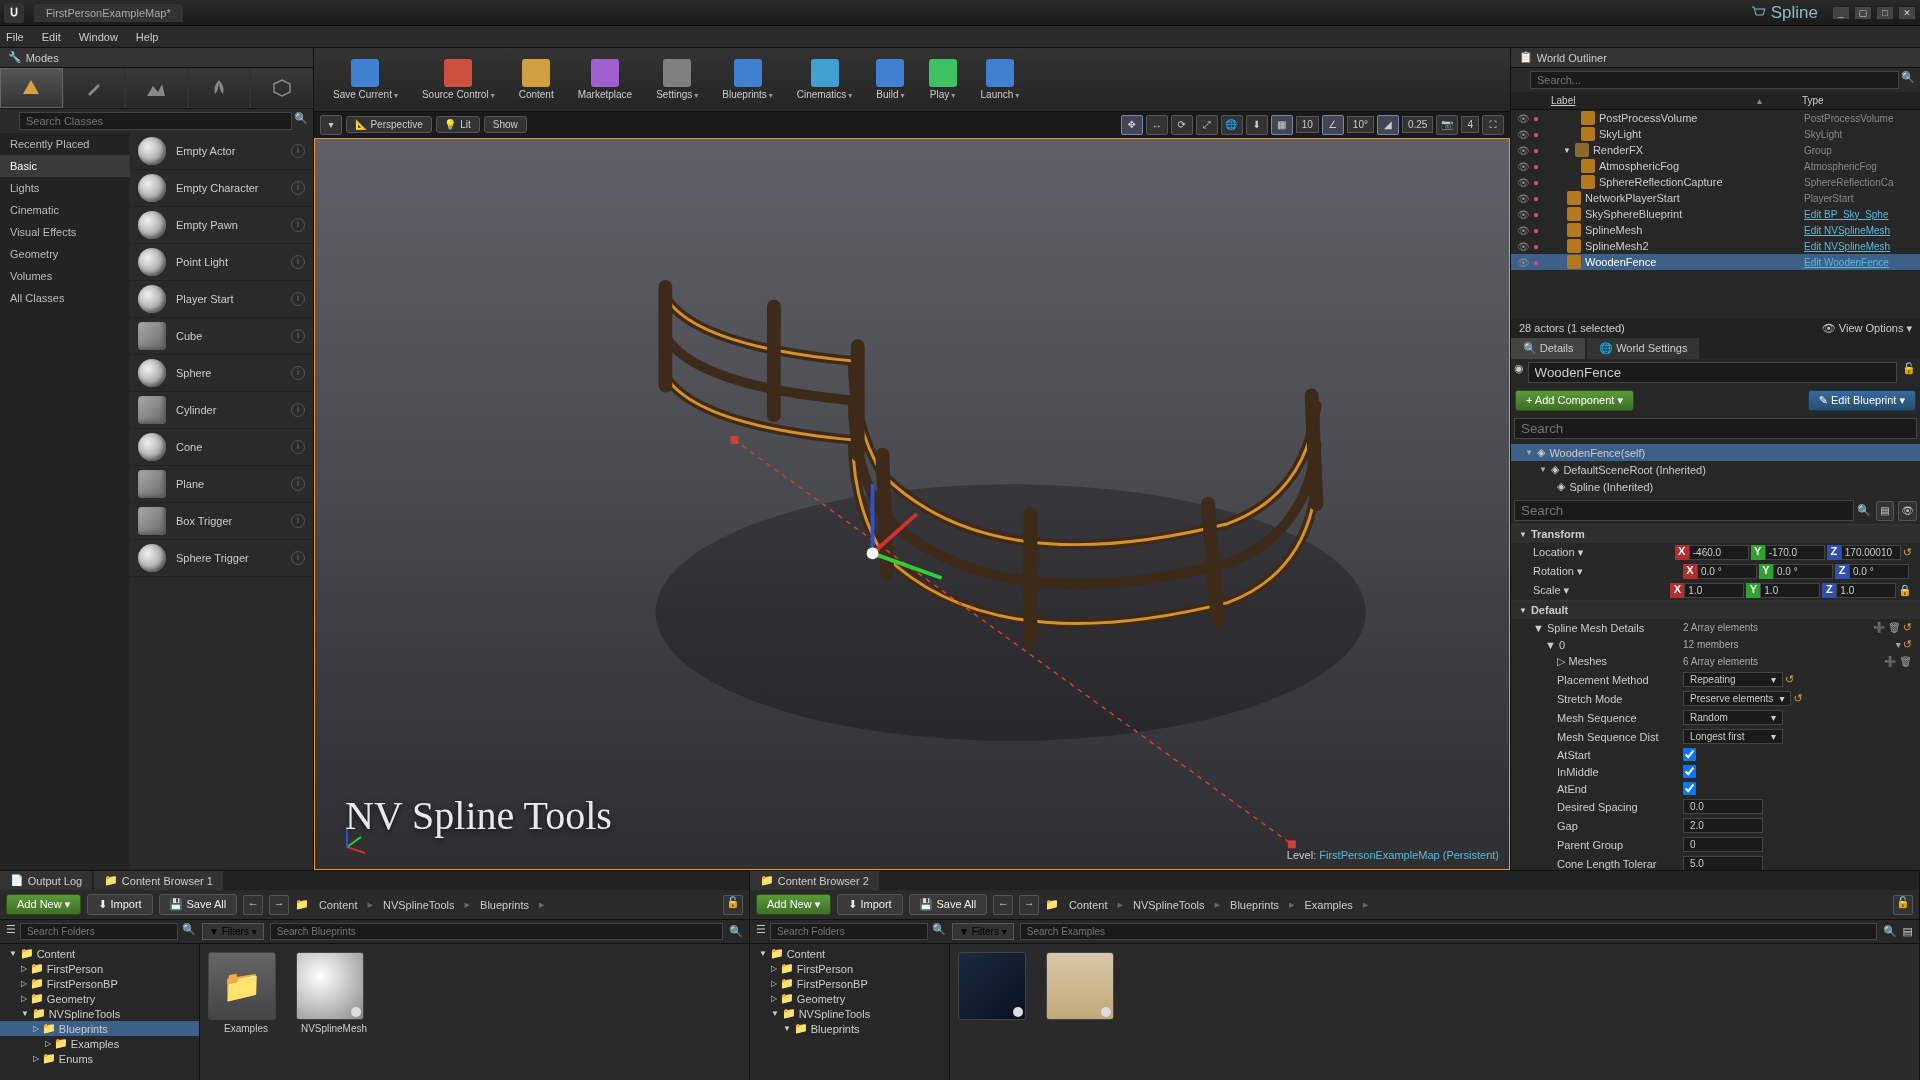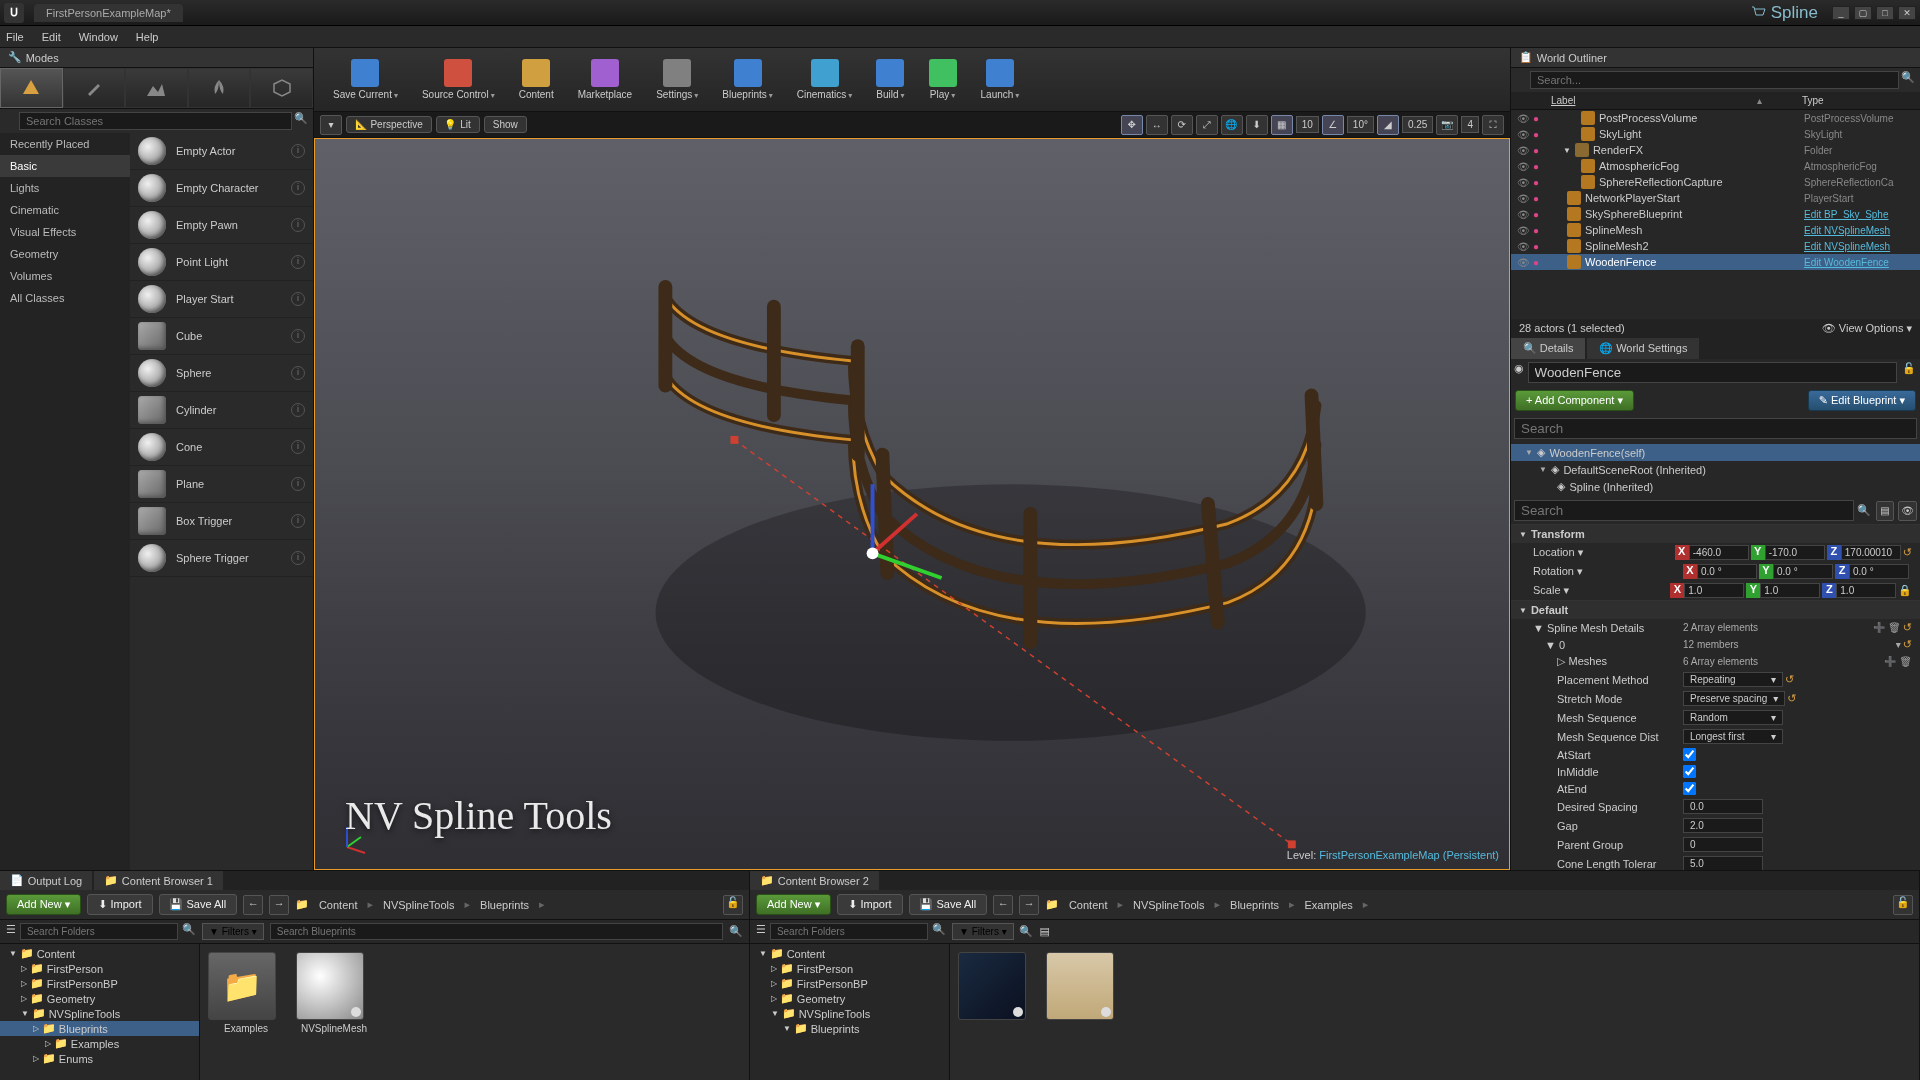--- a/index.html
+++ b/index.html
@@ -432,21 +432,21 @@
             <span class="olabel">SkyLight</span>
             <span class="otype">SkyLight</span>
           </div>
           <div class="orow">
             <span class="eye">👁</span>
             <span class="eye2">●</span>
             <span class="tree" style="width:14px"></span>
             <span style="font-size:8px">▼</span>
             <span class="oicon fold"></span>
             <span class="olabel">RenderFX</span>
-            <span class="otype">Folder</span>
+            <span class="otype">Group</span>
           </div>
           <div class="orow">
             <span class="eye">👁</span>
             <span class="eye2">●</span>
             <span class="tree" style="width:28px"></span>
             <span class="oicon"></span>
             <span class="olabel">AtmosphericFog</span>
             <span class="otype">AtmosphericFog</span>
           </div>
           <div class="orow">
@@ -638,21 +638,21 @@
           <div class="dprop">
               <div class="plabel" style="padding-left:38px">Placement Method</div>
               <div class="pval">
                 <div class="combo"><span>Repeating</span>▾</div>
                 <span class="reset-arrow">↺</span>
               </div>
             </div>
           <div class="dprop">
               <div class="plabel" style="padding-left:38px">Stretch Mode</div>
               <div class="pval">
-                <div class="combo"><span>Preserve spacing</span>▾</div>
+                <div class="combo"><span>Preserve elements</span>▾</div>
                 <span class="reset-arrow">↺</span>
               </div>
             </div>
           <div class="dprop">
               <div class="plabel" style="padding-left:38px">Mesh Sequence</div>
               <div class="pval">
                 <div class="combo"><span>Random</span>▾</div>
               </div>
             </div>
           <div class="dprop">
@@ -832,20 +832,21 @@
         </div>
       <div class="navbtn" style="margin-left:auto">🔓</div>
     </div>
     <div class="filterbar">
       <div style="width:190px; display:flex; gap:4px;">
         <span>☰</span>
         <input placeholder="Search Folders" style="">
         <span>🔍</span>
       </div>
       <button class="filterbtn">▼ <span>Filters</span> ▾</button>
+      <input placeholder="Search Examples" style="">
       <span>🔍</span>
       <span class="navbtn">▤</span>
     </div>
     <div class="cb-body">
       <div class="cb-tree" id="cb2-tree">
           <div class="trow">
             <span style="width:0px"></span>
             <span style="font-size:8px">▼</span>
             <span class="fold">📁</span>
             <span>Content</span>

